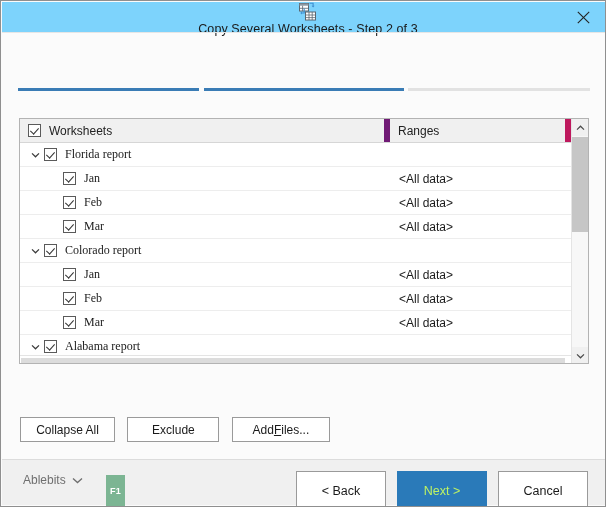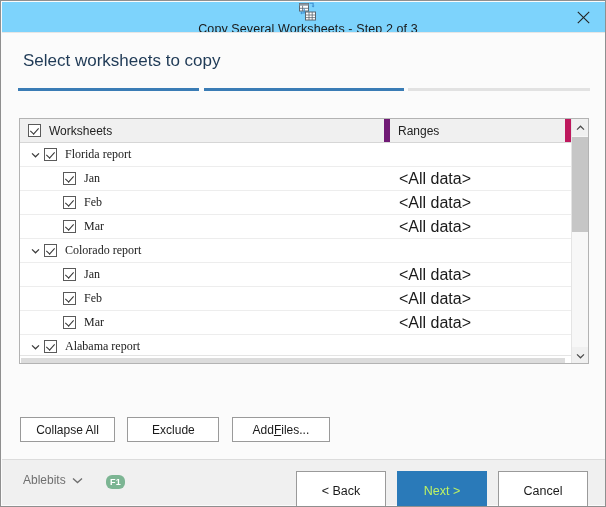--- a/index.html
+++ b/index.html
@@ -171,21 +171,21 @@
     width: 370px;
     display: flex;
     align-items: center;
     box-sizing: border-box;
     height: 100%;
     font-family: Liberation Serif, serif;
   }
   .row .range-cell {
     flex: 1 1 auto;
     padding-left: 9px;
-    font-size: 16px;
+    font-size: 12px;
     color: #1a1a1a;
     white-space: nowrap;
   }
   .row.group .name-cell { padding-left: 6px; }
   .row.child .name-cell { padding-left: 43px; }
 
   .chev {
     width: 18px;
     height: 18px;
     display: flex;
@@ -324,23 +324,23 @@
   .brand-chev {
     margin-left: 6px;
     display: flex;
     align-items: center;
   }
   .f1-badge {
     position: absolute;
     left: 105px;
     top: 474px;
     width: 19px;
-    height: 14px;
+    height: 32px;
     background: #7cb593;
-    border-radius: 6px;
+    border-radius: 0;
     display: flex;
     align-items: center;
     justify-content: center;
     font-size: 9px;
     font-weight: bold;
     color: #ffffff;
     letter-spacing: 0.2px;
   }
   .footer-buttons {
     position: absolute;
@@ -393,23 +393,20 @@
     <div class="titlebar-text">Copy Several Worksheets - Step 2 of 3</div>
     <div class="titlebar-close">
       <svg width="13" height="13" viewBox="0 0 13 13">
         <line x1="0.8" y1="0.8" x2="12.2" y2="12.2" stroke="#222" stroke-width="1.1"></line>
         <line x1="12.2" y1="0.8" x2="0.8" y2="12.2" stroke="#222" stroke-width="1.1"></line>
       </svg>
     </div>
   </div>
   <div class="title-sep"></div>
 
-  <div class="header-area">
-    <div class="page-title">Select worksheets to copy</div>
-  </div>
 
   <div class="steps">
     <div class="step-seg done seg1"></div>
     <div class="step-seg done seg2"></div>
     <div class="step-seg todo seg3"></div>
   </div>
 
   <div class="listbox">
 
     <div class="list-header">

